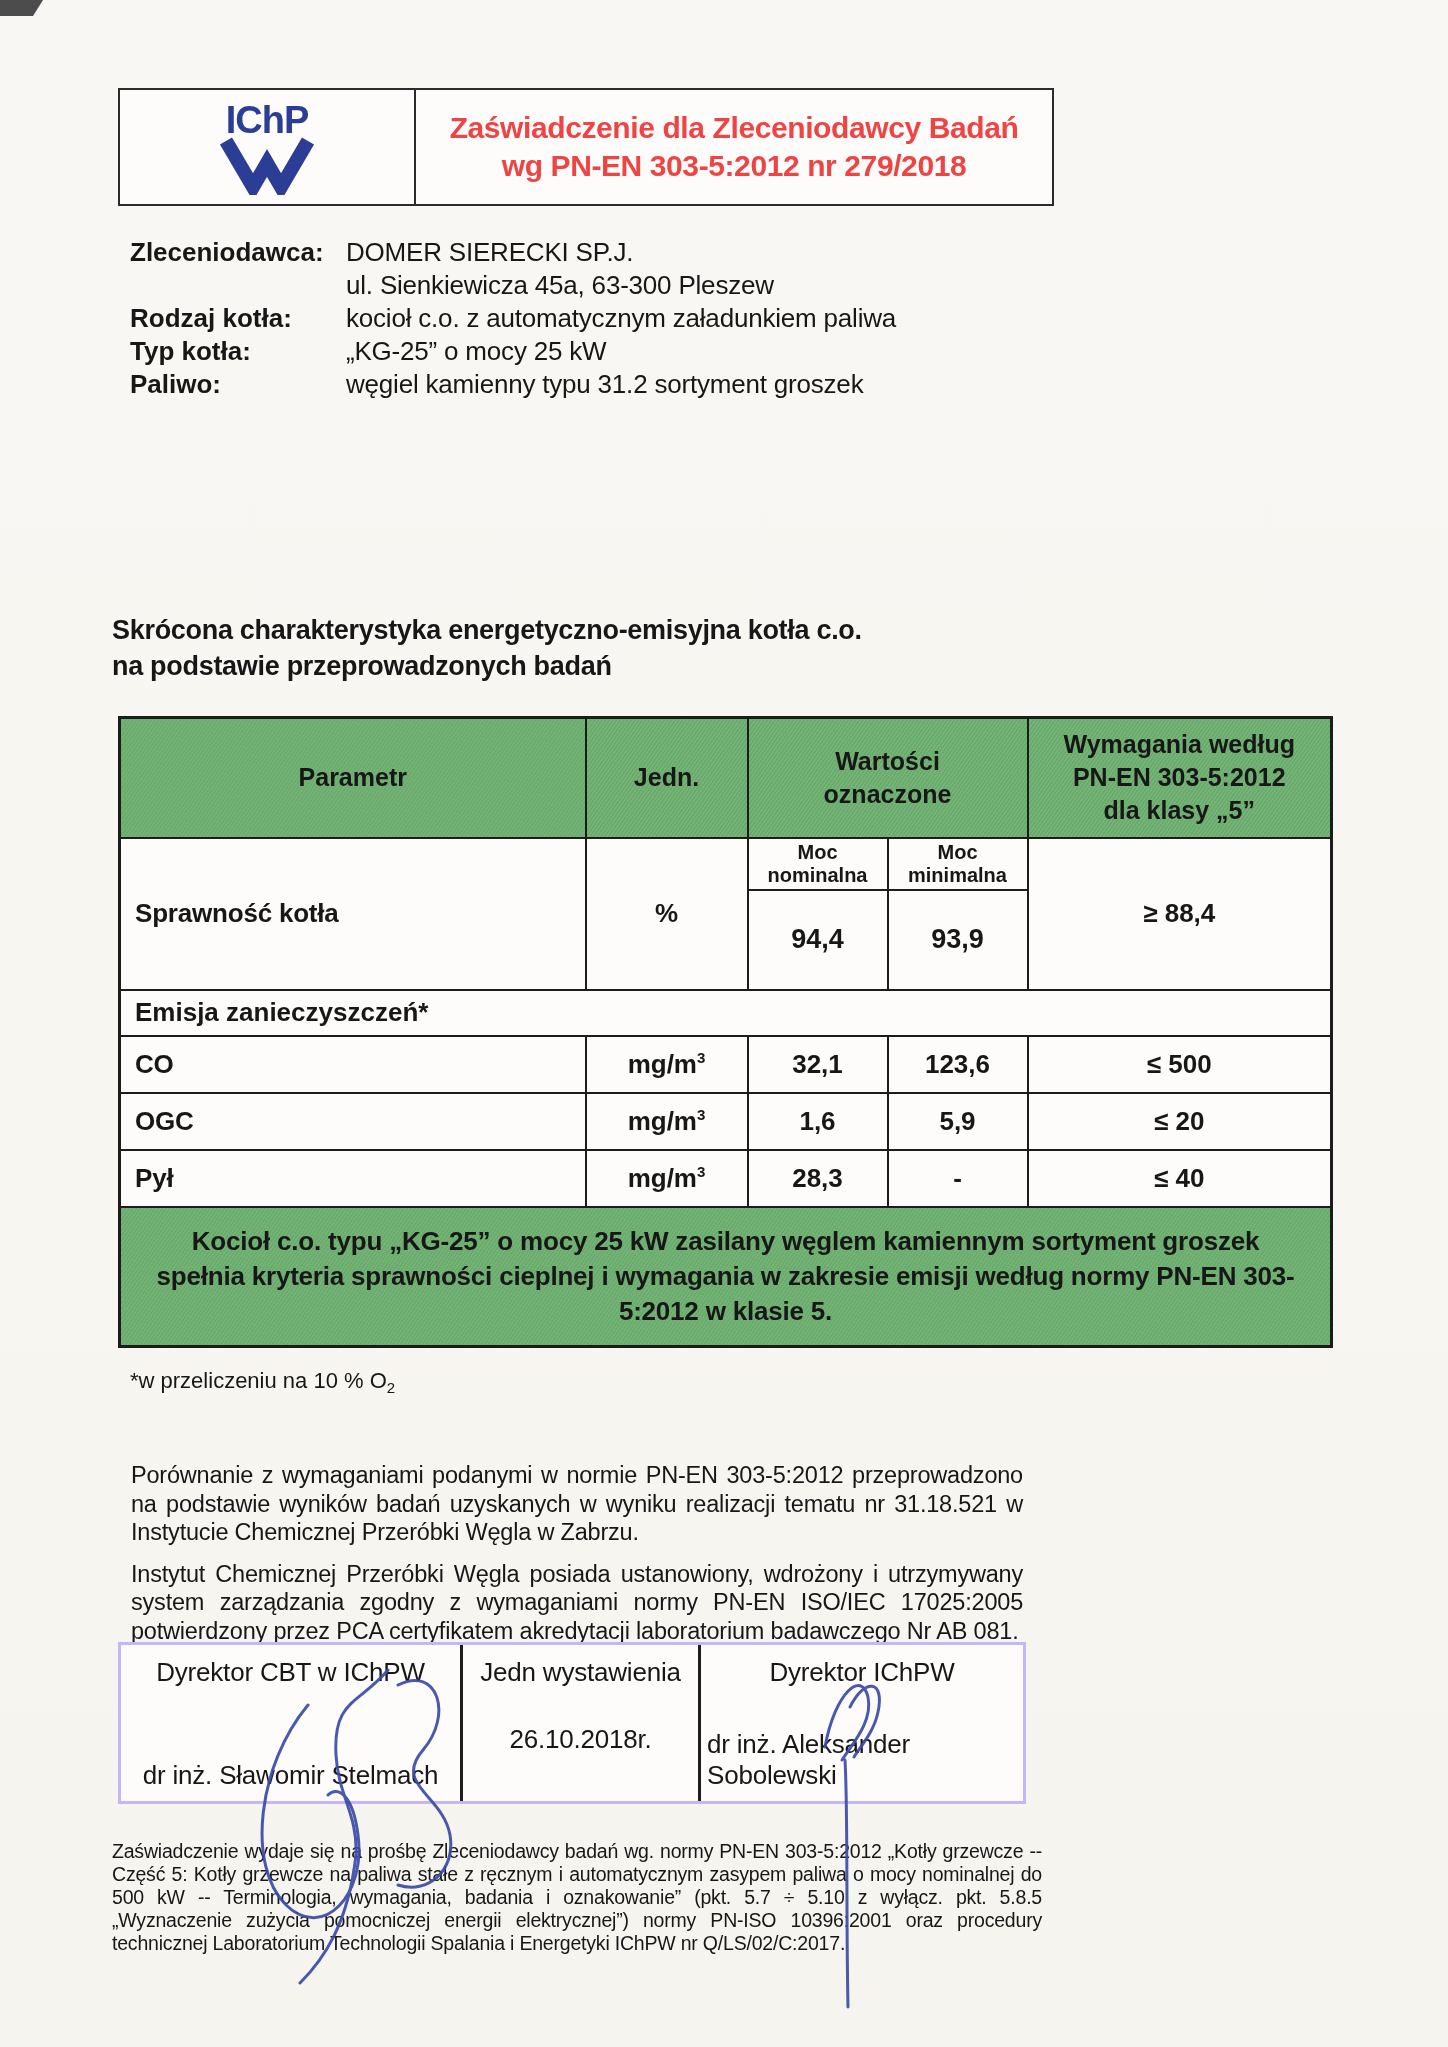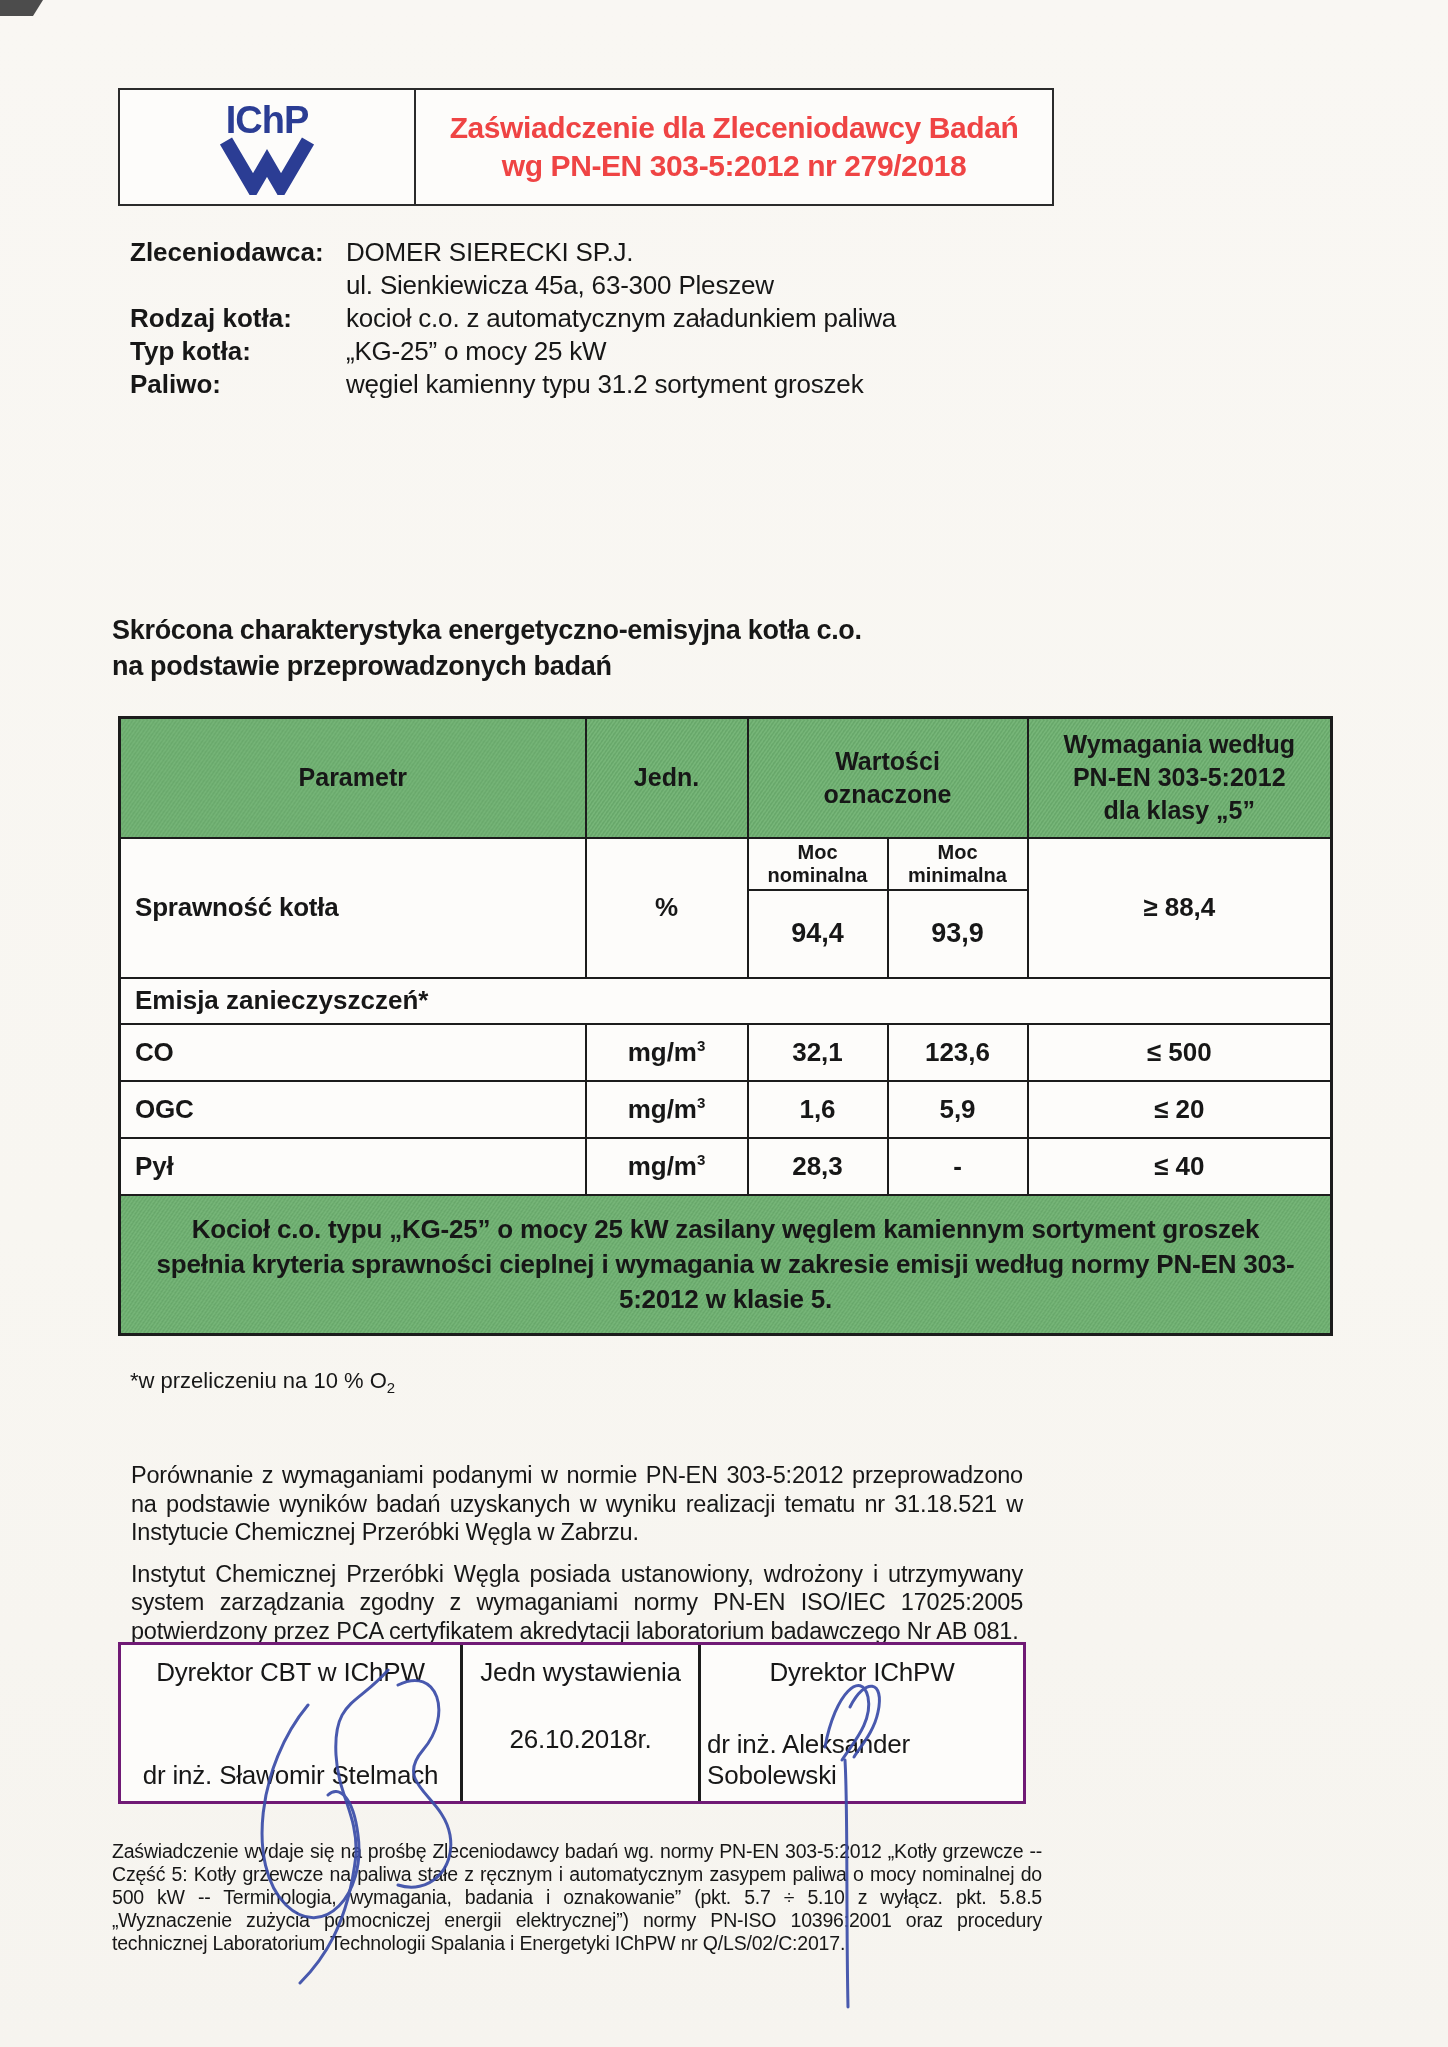--- a/index.html
+++ b/index.html
@@ -47,41 +47,41 @@
     text-align:center; vertical-align:middle; }
   .green { background-color:#72b474;
     background-image:repeating-linear-gradient(125deg, rgba(10,50,16,0.10) 0px,
       rgba(10,50,16,0.10) 1px, rgba(255,255,255,0.06) 2px, transparent 3px); }
   tr.head th { height:120px; font-weight:bold; font-size:25px; line-height:33px; }
   .wrapbox  { display:inline-block; max-width:175px; }
   .wrapbox2 { display:inline-block; max-width:250px; }
   td.pname { text-align:left; padding-left:14px; font-weight:bold; letter-spacing:-0.2px; }
   td.punit { font-weight:bold; }
   tr.sub td.subhead { height:52px; font-weight:bold; font-size:20px; line-height:23px; padding:2px 4px; }
-  tr.vals td.val { height:88px; font-weight:bold; font-size:27px;margin-top:19px; }
+  tr.vals td.val { height:100px; font-weight:bold; font-size:27px;margin-top:19px; }
   tr.emisja td { height:46px; text-align:left; padding-left:14px; font-weight:bold; }
   tr.em td { height:57px; font-weight:bold; }
   tr.em td.val { font-size:26px; }
   td.req { font-weight:bold; }
   td.unit sup { font-size:0.58em; }
   tr.concl td { height:140px; font-weight:bold; font-size:26px; line-height:35px;
     padding:10px 34px; text-align:center; letter-spacing:-0.2px; }
 
   
   .footnote { top:1368px; left:130px; font-size:22px; }
   .footnote sub { font-size:0.68em; }
 
   
   .paras { top:1448px; left:118px; width:918px; font-size:23.5px;
     line-height:28.5px; text-align:justify; letter-spacing:-0.2px; }
   .paras p { margin:13px; }
 
   
   .sig-table { top:1642px; left:118px; width:908px; height:162px;
-    border:3px solid #701a75; display:flex; background:#fdfcfa; }
+    border:3px solid #c4b5fd; display:flex; background:#fdfcfa; }
   .sig-cell { display:flex; flex-direction:column; align-items:center;
     justify-content:space-between; padding:12px 6px 10px; font-size:26px;
     letter-spacing:-0.2px; }
   .sig-left { width:342px; border-right:3px solid #1c1c1c; }
   .sig-mid  { width:238px; border-right:3px solid #1c1c1c; justify-content:flex-start; }
   .sig-right{ flex:1; }
   .sig-date { margin:auto 0; }
 
   
   .legal { top:1840px; left:112px; width:930px; font-size:19.5px;

